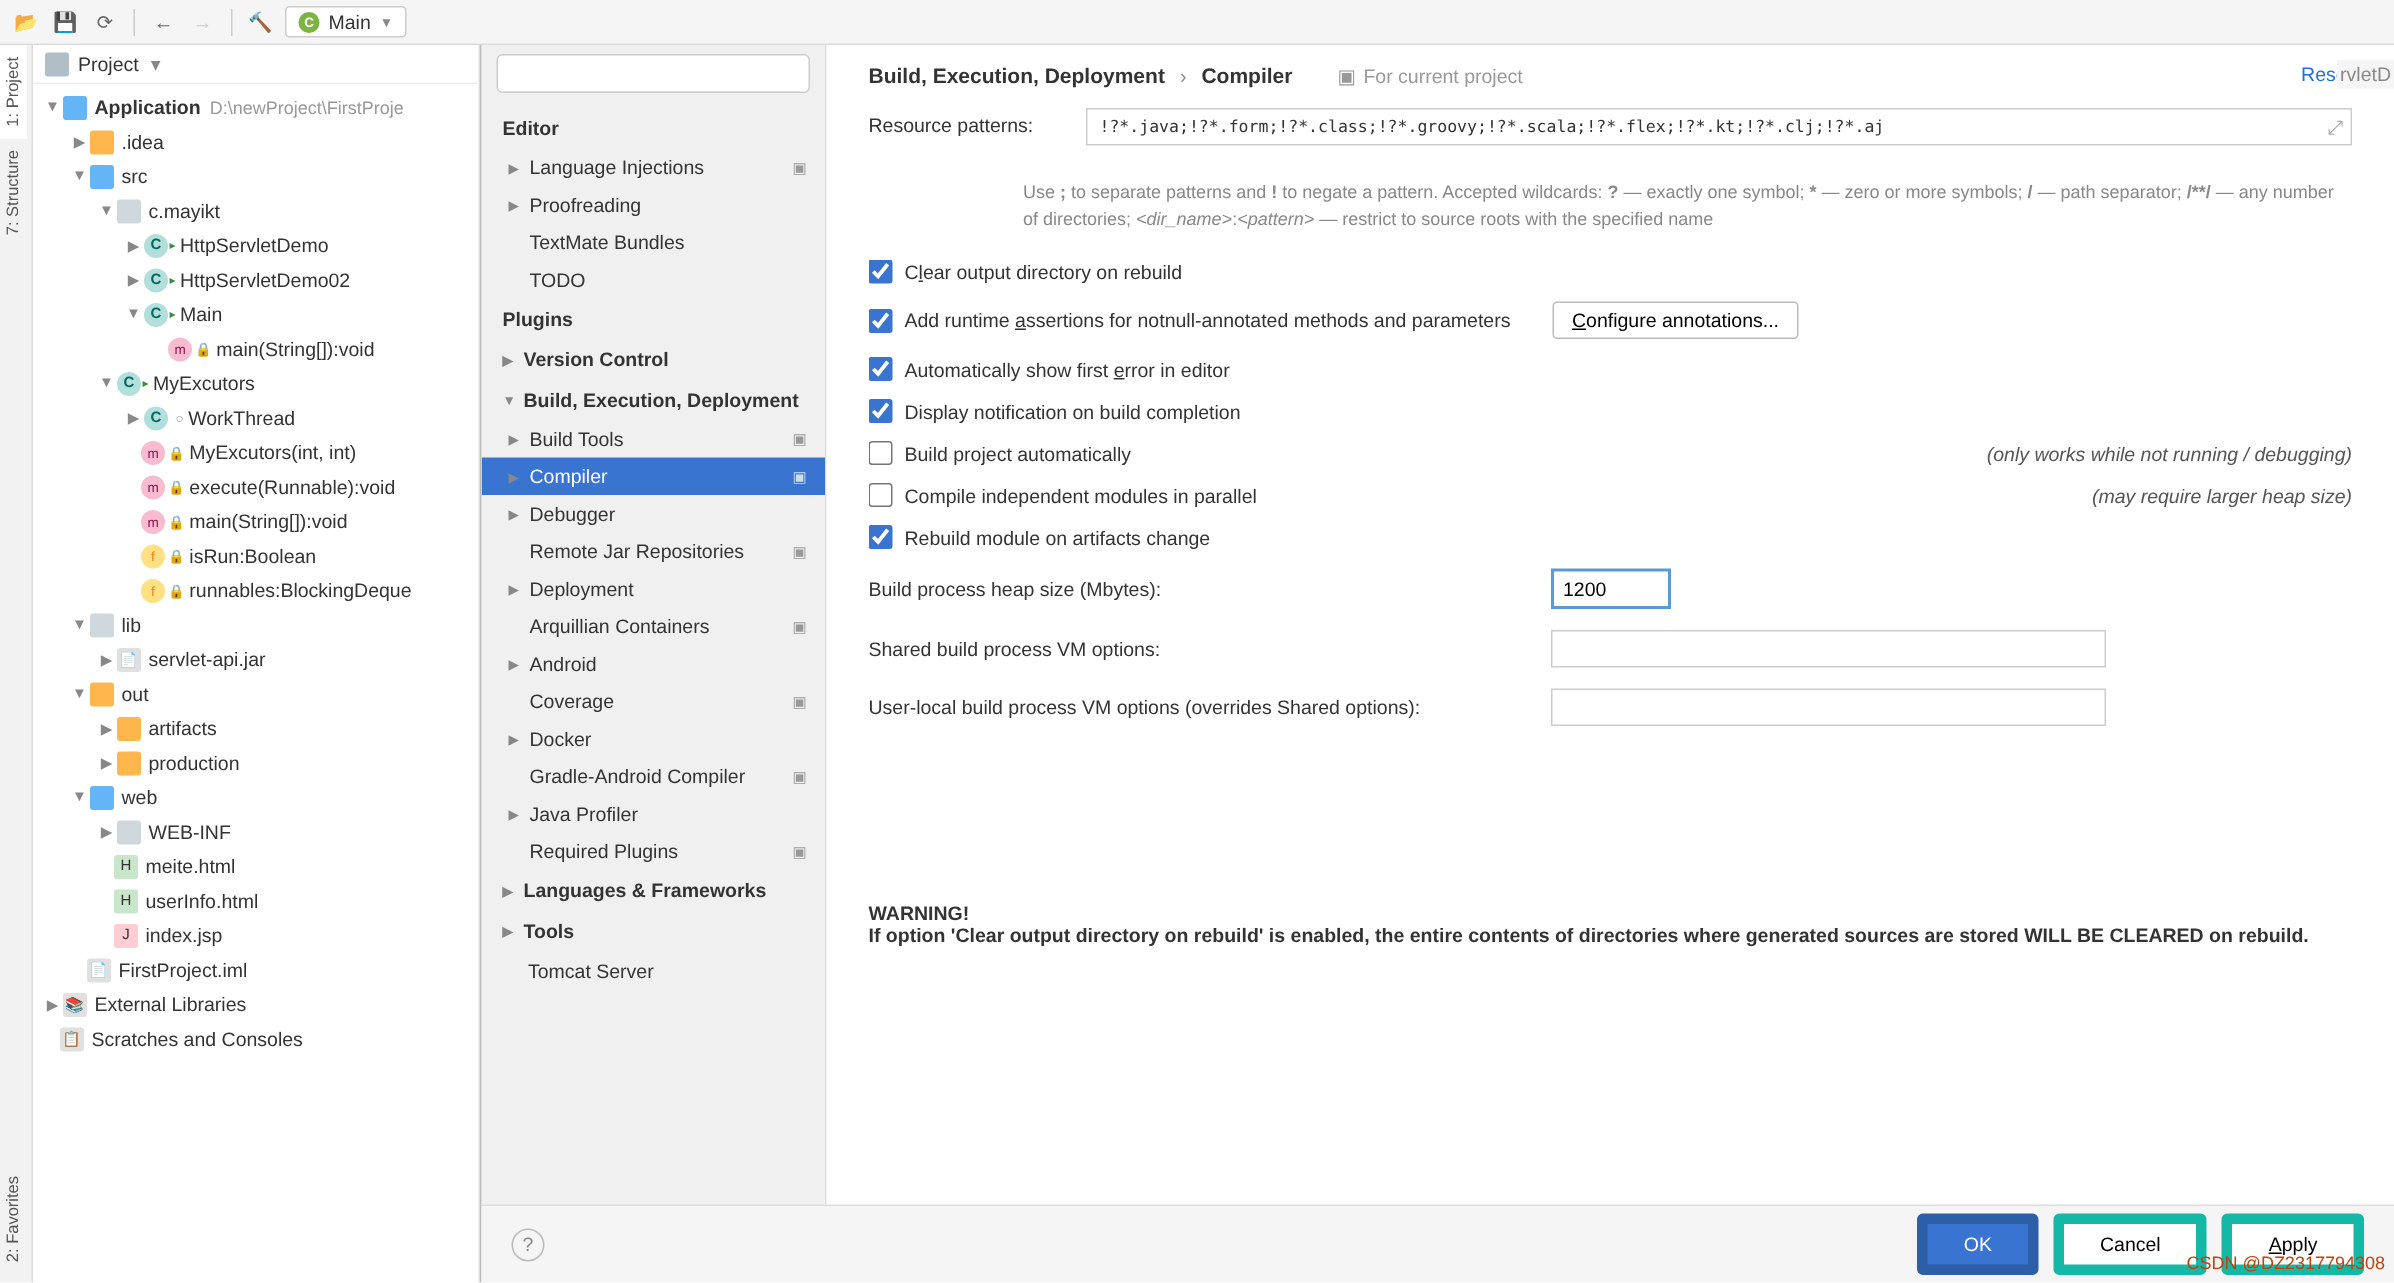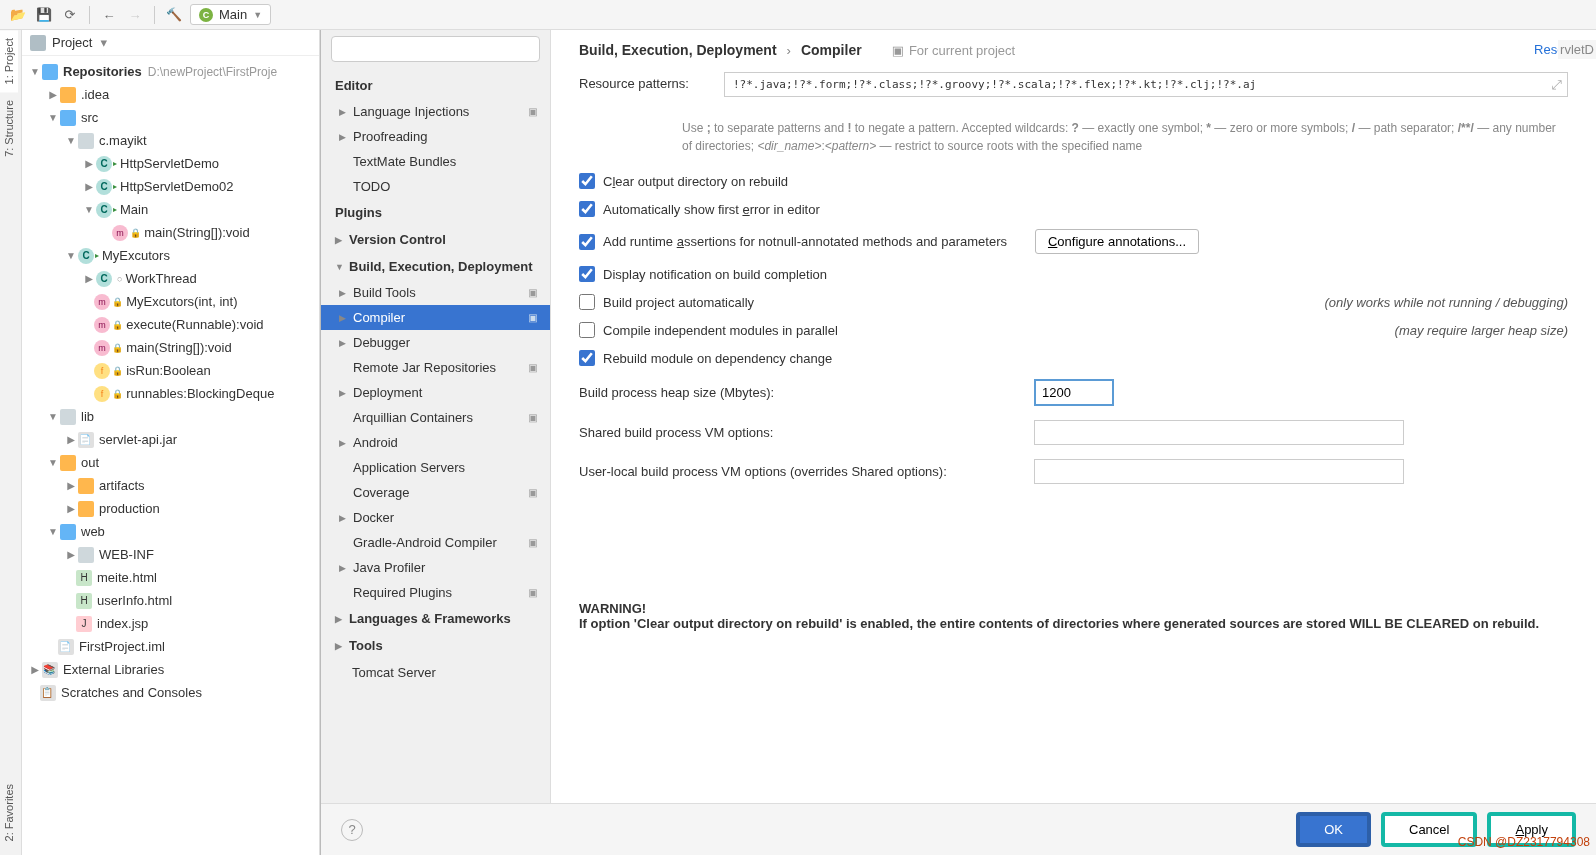--- a/index.html
+++ b/index.html
@@ -81,21 +81,21 @@
 .inl-row .lbl2 { width: 445px; font-size: 13px; }
 .inl-row input[type=text] { width: 80px; border: 2px solid #5b9bd5; padding: 4px 6px; font-size: 13px; }
 .inl-row input.wide { width: 370px; border: 1px solid #ccc; }
 .warn { margin-top: 110px; font-size: 13px; }
 .warn b { font-weight: bold; }
 
 
 .settings-footer { height: 52px; border-top: 1px solid #ddd; display: flex; align-items: center; padding: 0 20px; gap: 10px; background: #f5f5f5; }
 .settings-footer .help { width: 22px; height: 22px; border: 1px solid #bbb; border-radius: 50%; display: flex; align-items: center; justify-content: center; color: #888; cursor: pointer; }
 .settings-footer .spacer { flex: 1; }
-.settings-footer button { padding: 6px 24px; border: 4px solid #14b8a6; background: #fff; border-radius: 4px; cursor: pointer; font-size: 13px; }
+.settings-footer button { padding: 6px 24px; border: 7px solid #14b8a6; background: #fff; border-radius: 4px; cursor: pointer; font-size: 13px; }
 .settings-footer button.primary { background: #3874d0; color: #fff; border-color: #2d5fa8; }
 
 .truncated-right { position: absolute; right: 0; top: 40px; font-size: 13px; color: #888; background: #f5f5f5; padding: 2px; }
 .watermark { position: absolute; right: 6px; bottom: 6px; font-size: 12px; color: #c2410c; }
 u.accel { text-decoration: underline; }
 </style>
 </head>
 <body>
 
 <div class="toolbar">
@@ -126,21 +126,21 @@
   <div class="project-panel">
     <div class="project-header">
       <span class="proj-icon"></span>
       <span class="proj-title">Project</span>
       <span class="proj-dd">▾</span>
     </div>
     <div class="project-tree">
       <div class="tree-node" style="padding-left:6px">
           <span class="caret">▼</span>
           <span class="ficon folder-b"></span>
-          <b class="label">Repositories</b>
+          <b class="label">Application</b>
           <span class="sub">D:\newProject\FirstProje</span>
         </div>
       <div class="tree-node" style="padding-left:24px">
           <span class="caret">▶</span>
           <span class="ficon folder"></span>
           <span class="label">.idea</span>
         </div>
       <div class="tree-node" style="padding-left:24px">
           <span class="caret">▼</span>
           <span class="ficon folder-b"></span>
@@ -332,23 +332,20 @@
               <span class="car">▶</span>
               <span>Deployment</span>
             </div>
           <div class="item">
               <span>Arquillian Containers</span>
               <span class="proj-badge">▣</span>
             </div>
           <div class="item">
               <span class="car">▶</span>
               <span>Android</span>
-            </div>
-          <div class="item">
-              <span>Application Servers</span>
             </div>
           <div class="item">
               <span>Coverage</span>
               <span class="proj-badge">▣</span>
             </div>
           <div class="item">
               <span class="car">▶</span>
               <span>Docker</span>
             </div>
           <div class="item">
@@ -397,44 +394,44 @@
           </div>
         </div>
         <div class="hint">Use <b>;</b> to separate patterns and <b>!</b> to negate a pattern. Accepted wildcards: <b>?</b> — exactly one symbol; <b>*</b> — zero or more symbols; <b>/</b> — path separator; <b>/**/</b> — any number of directories; <i>&lt;dir_name&gt;</i>:<i>&lt;pattern&gt;</i> — restrict to source roots with the specified name</div>
 
         <div class="check-row">
             <input type="checkbox" checked="" style="">
             <span>C<u class="accel">l</u>ear output directory on rebuild</span>
           </div>
         <div class="check-row">
             <input type="checkbox" checked="" style="">
-            <span>Automatically show first <u class="accel">e</u>rror in editor</span>
-          </div>
-        <div class="check-row">
-            <input type="checkbox" checked="" style="">
             <span>Add runtime <u class="accel">a</u>ssertions for notnull-annotated methods and parameters</span>
             <button class="btn-inline"><u class="accel">C</u>onfigure annotations...</button>
+          </div>
+        <div class="check-row">
+            <input type="checkbox" checked="" style="">
+            <span>Automatically show first <u class="accel">e</u>rror in editor</span>
           </div>
         <div class="check-row">
             <input type="checkbox" checked="" style="">
             <span>Display notification on build completion</span>
           </div>
         <div class="check-row">
             <input type="checkbox" style="">
             <span>Build project automatically</span>
             <span class="side">(only works while not running / debugging)</span>
           </div>
         <div class="check-row">
             <input type="checkbox" style="">
             <span>Compile independent modules in parallel</span>
             <span class="side">(may require larger heap size)</span>
           </div>
         <div class="check-row">
             <input type="checkbox" checked="" style="">
-            <span>Rebuild module on dependency change</span>
+            <span>Rebuild module on artifacts change</span>
           </div>
 
         <div class="inl-row">
             <span class="lbl2">Build process heap size (Mbytes):</span>
             <input type="text" value="1200" style="">
           </div>
         <div class="inl-row">
             <span class="lbl2">Shared build process VM options:</span>
             <input type="text" class="wide" style="">
           </div>

